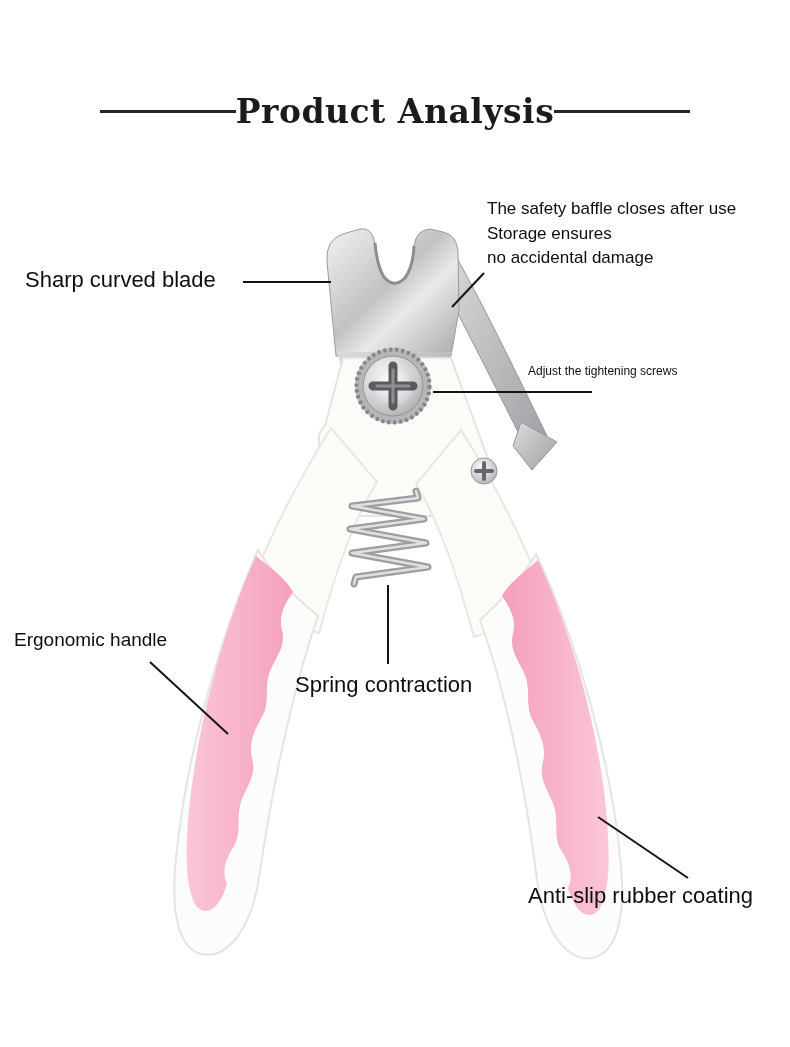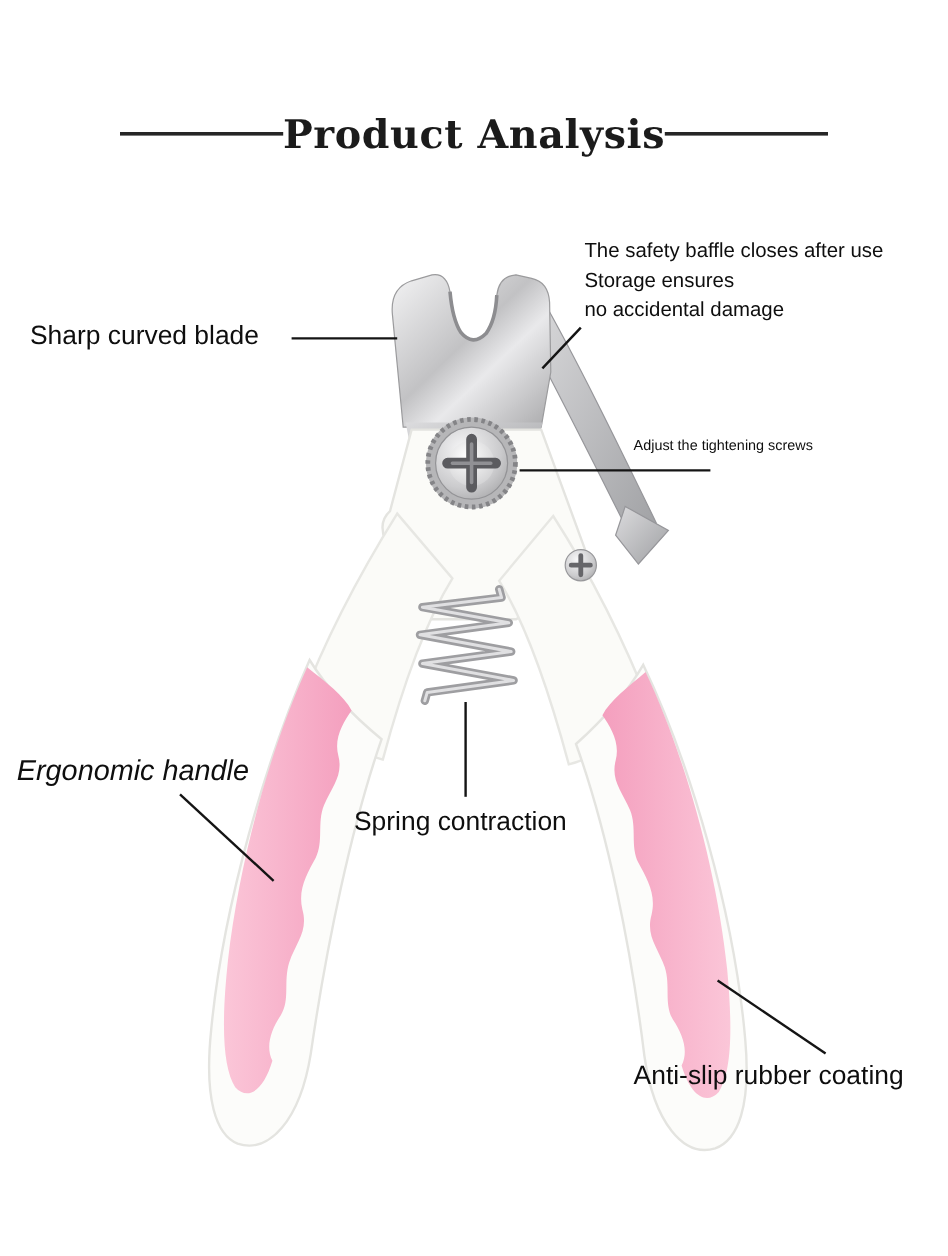--- a/index.html
+++ b/index.html
@@ -21,21 +21,21 @@
     margin: 0;
     font-family: "DejaVu Serif", "Liberation Serif", serif;
     font-weight: 700; font-size: 33px; letter-spacing: 0.5px;
     color: #1b1b1b;
   }
   .art { position: absolute; top: 0; left: 0; }
   .label { position: absolute; white-space: nowrap; color: #0e0e0e; }
   .lbl-sharp   { left: 25px;  top: 267px; font-size: 22px; }
   .lbl-safety  { left: 487px; top: 197px; font-size: 17px; line-height: 1.45; }
   .lbl-screws  { left: 528px; top: 364px; font-size: 12px; }
-  .lbl-handle  { left: 14px;  top: 629px; font-size: 24px; font-style: italic; }
+  .lbl-handle  { left: 14px;  top: 629px; font-size: 19px; }
   .lbl-spring  { left: 295px; top: 672px; font-size: 22px; }
   .lbl-coating { left: 528px; top: 883px; font-size: 22px; }
 </style>
 </head>
 <body>
 
 <div class="page">
 
   <div class="title-row">
     <span class="tline"></span>

